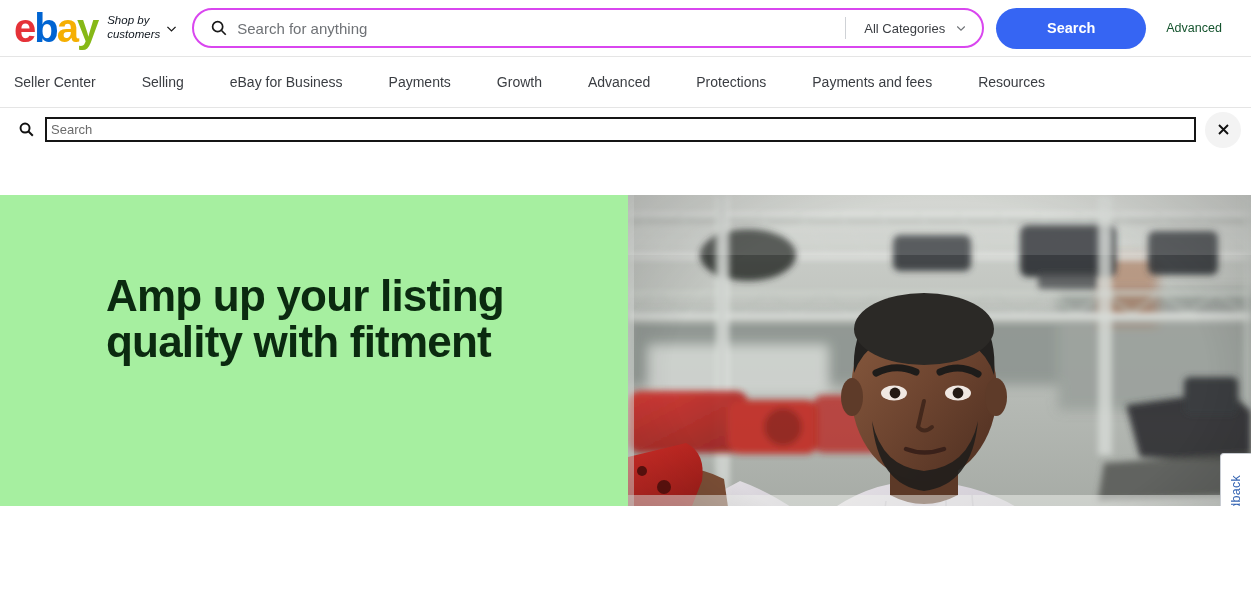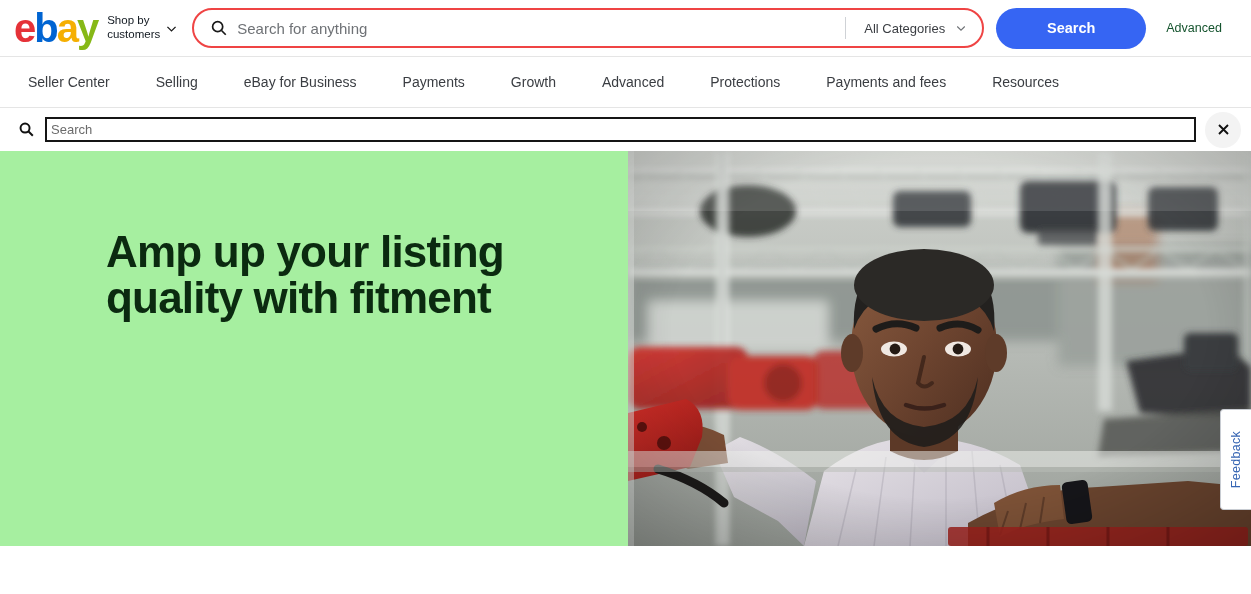--- a/index.html
+++ b/index.html
@@ -36,35 +36,36 @@
   .el-b { color: #0064d2; }
   .el-a { color: #f5af02; }
   .el-y { color: #86b817; }
 
   .shop-by {
     font-size: 11.5px;
     color: #111820;
     line-height: 1.18;
     margin-right: 5px;
     white-space: nowrap;
+    font-style: italic;
   }
   .chev {
     width: 13px; height: 13px;
     margin-right: 14px;
     flex: none;
   }
   .chev svg { display: block; }
 
   .searchbox {
     display: flex;
     align-items: center;
     flex: 1;
     max-width: 792px;
     height: 40px;
-    border: 2px solid #ef4444;
+    border: 2px solid #d946ef;
     border-radius: 24px;
     background: #fff;
     overflow: hidden;
   }
   .sb-icon {
     width: 18px; height: 18px;
     margin: 0 9px 0 16px;
     flex: none;
     color: #191919;
   }
@@ -119,21 +120,21 @@
     color: #14532d;
     white-space: nowrap;
     cursor: pointer;
   }
 
   
   .navbar {
     height: 52px;
     display: flex;
     align-items: center;
-    padding: 0 28px;
+    padding: 0 14px;
     border-top: 1px solid #e5e5e5;
     border-bottom: 1px solid #e5e5e5;
     background: #fff;
   }
   .nav-item {
     font-size: 14px;
     color: #3a3d42;
     margin-right: 46px;
     white-space: nowrap;
     cursor: pointer;
@@ -176,23 +177,24 @@
     align-items: center;
     justify-content: center;
     cursor: pointer;
     flex: none;
   }
   .sr-close svg { width: 15px; height: 15px; color: #111; }
 
   
   .hero {
     position: relative;
-    height: 395px;
+    height: 311px;
     display: flex;
     overflow: hidden;
+    margin-top: 44px;
   }
   .hero-left {
     width: 628px;
     flex: none;
     background: #a6efa0;
     padding: 78px 0 0 106px;
   }
   .hero-h1 {
     font-size: 44px;
     line-height: 1.05;

